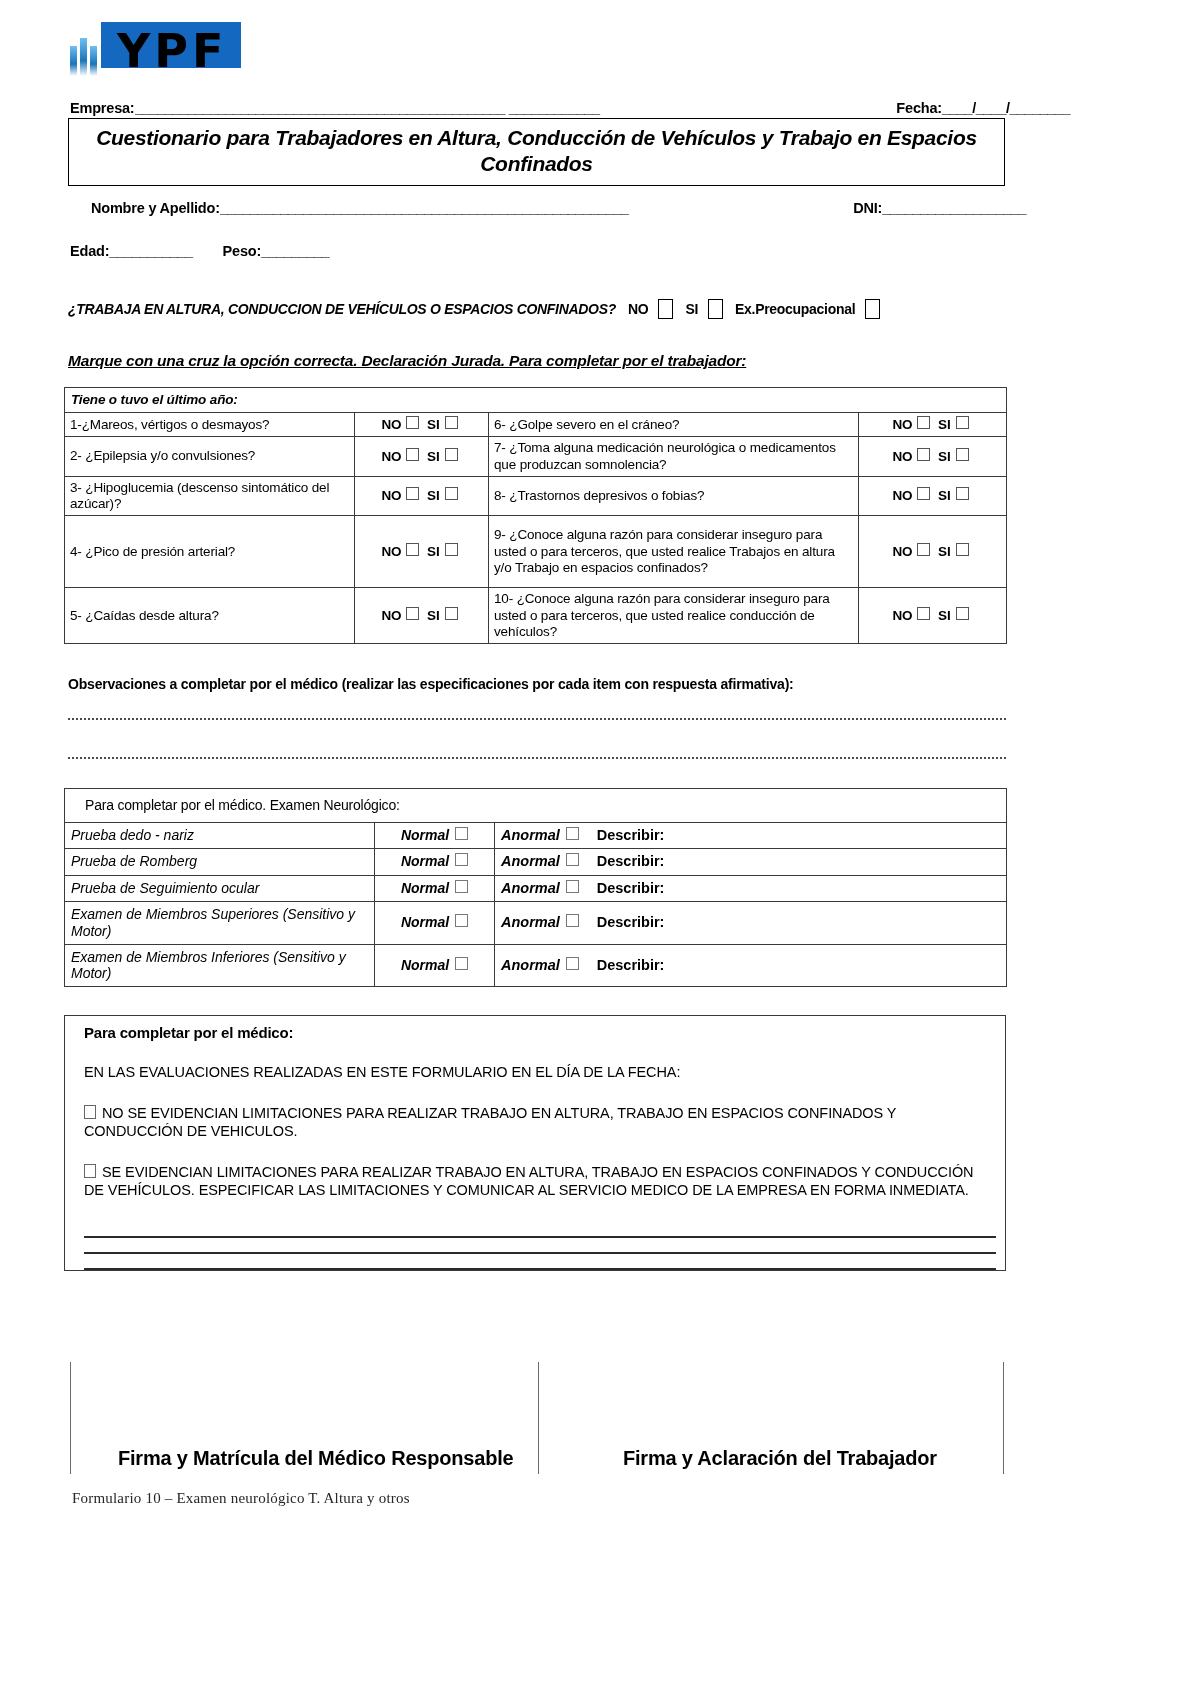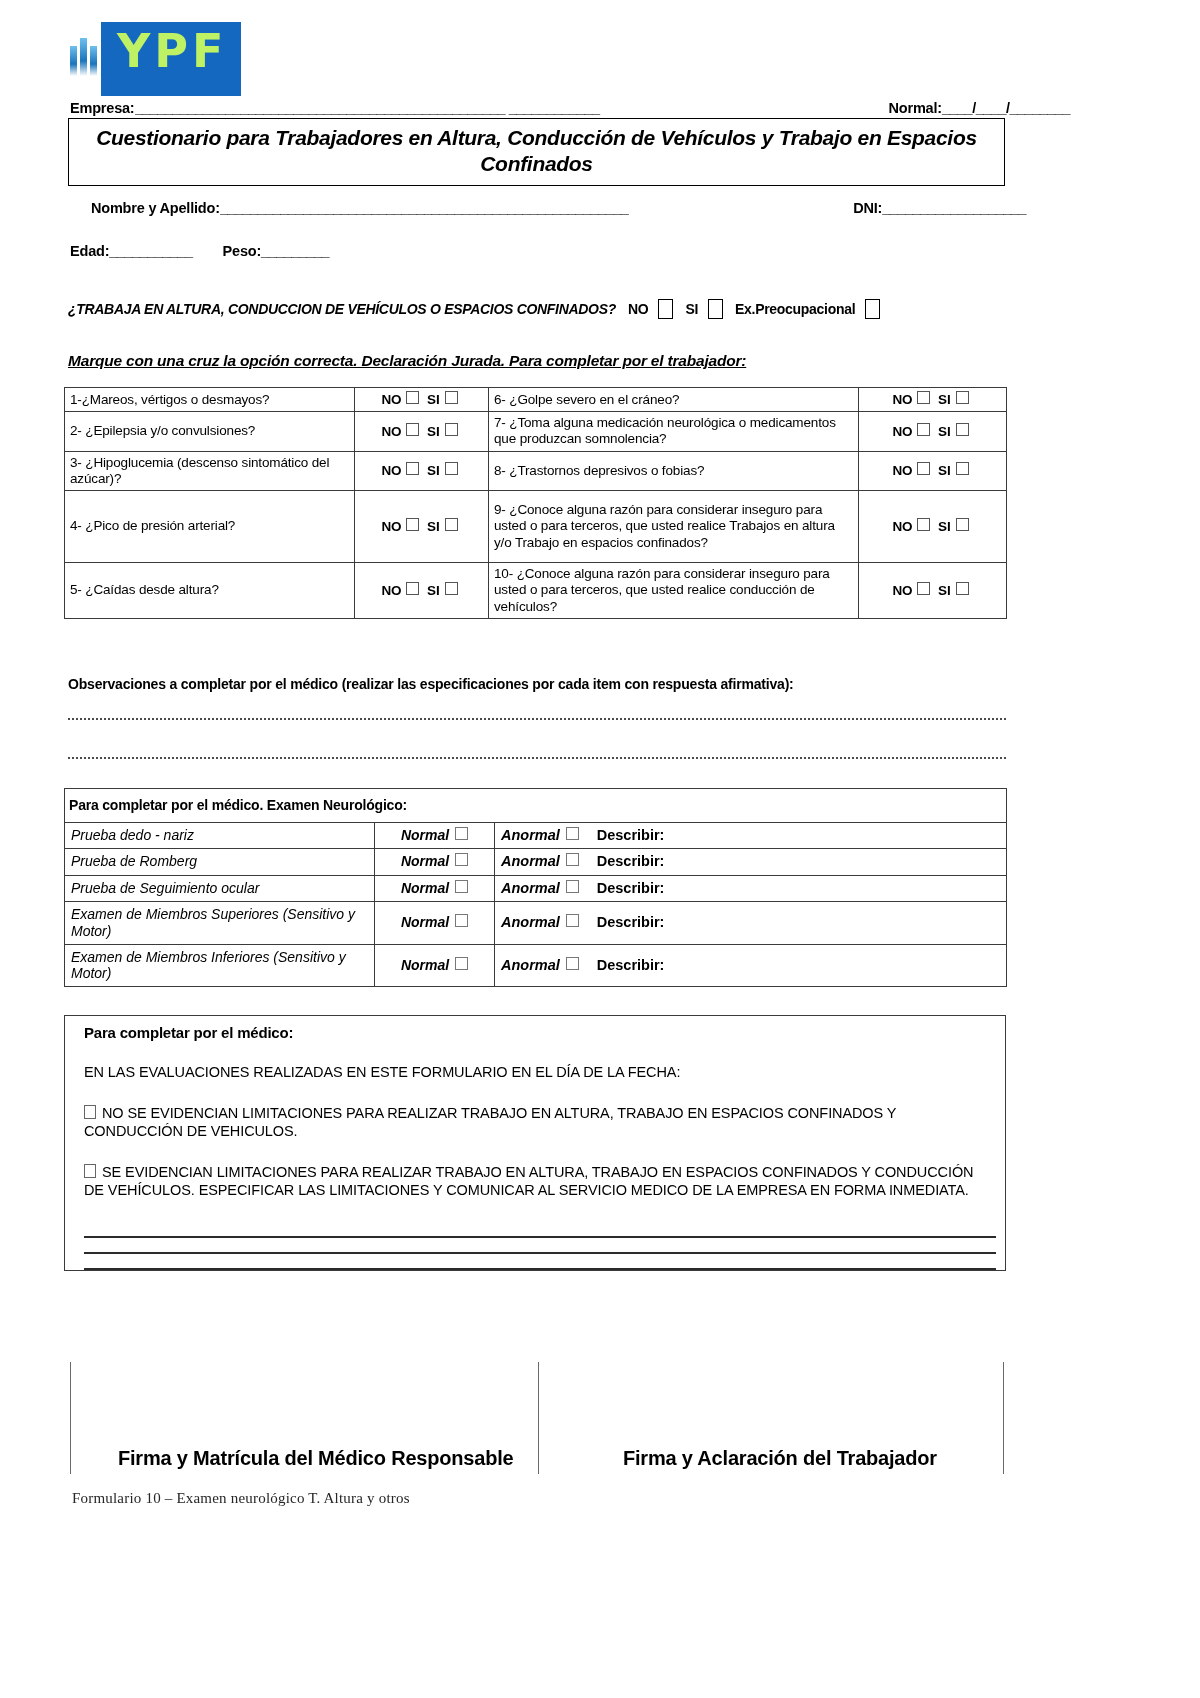--- a/index.html
+++ b/index.html
@@ -38,28 +38,28 @@
   }
   .logo-bar {
     width: 7px;
     background: linear-gradient(to bottom, #6fc0ef 0%, #1b75bb 60%, #ffffff 100%);
   }
   .logo-bar.b1 { height: 30px; }
   .logo-bar.b2 { height: 38px; }
   .logo-bar.b3 { height: 30px; }
   .logo-box {
     background: #1568c0;
-    color: #bef264;
+    color: #000000;
     font-family: "DejaVu Sans", sans-serif;
     font-weight: bold;
     font-size: 46px;
     letter-spacing: 4px;
     line-height: 58px;
     padding: 0 14px 0 16px;
-    height: 74px;
+    height: 46px;
     box-sizing: border-box;
   }
 
   
   .lbl {
     font-size: 14.5px;
     font-weight: bold;
     letter-spacing: -0.2px;
     white-space: nowrap;
   }
@@ -223,23 +223,23 @@
     table-layout: fixed;
   }
   .neuro-table td {
     border: 1px solid #3a3a3a;
     vertical-align: middle;
     font-size: 14px;
     padding: 4px 6px;
     line-height: 1.2;
   }
   .neuro-head {
-    font-weight: bold;
+    font-weight: normal;
     font-size: 16px;
-    padding: 8px 4px !important;
+    padding: 8px 20px !important;
     letter-spacing: -0.2px;
   }
   .neuro-test {
     font-style: italic;
     font-size: 14.5px;
     margin-top: 12px;
   }
   .neuro-opt {
     font-style: italic;
     font-weight: bold;
@@ -343,21 +343,21 @@
       <div class="logo-bar b1"></div>
       <div class="logo-bar b2"></div>
       <div class="logo-bar b3"></div>
     </div>
     <div class="logo-box">YPF</div>
   </div>
 
   <div class="row-empresa">
     <span class="lbl">Empresa:</span>
     <span class="fill dash">_________________________________________________ ____________</span>
-    <span class="lbl">Normal:</span>
+    <span class="lbl">Fecha:</span>
     <span class="dash">____/____/________</span>
   </div>
 
   <div class="title-box">Cuestionario para Trabajadores en Altura, Conducción de Vehículos y Trabajo en Espacios Confinados</div>
 
   <div class="row-nombre">
     <span class="lbl">Nombre y Apellido:</span>
     <span class="fill dash">______________________________________________________</span>
     <span class="lbl">DNI:</span>
     <span class="dash">___________________</span>
@@ -382,20 +382,23 @@
   <div class="row-marque">Marque con una cruz la opción correcta. Declaración Jurada. Para completar por el trabajador:</div>
 
   <table class="q-table">
     <colgroup>
       <col style="width:290px">
       <col style="width:134px">
       <col style="width:370px">
       <col style="width:148px">
     </colgroup>
     <tbody>
+      <tr>
+        <td class="q-head" colspan="4">Tiene o tuvo el último año:</td>
+      </tr>
       <tr>
         <td class="qtext">1-¿Mareos, vértigos o desmayos?</td>
         <td class="ans">
           <span>NO</span><span class="box"></span>
           <span>SI</span><span class="box"></span>
         </td>
         <td class="qtext">6- ¿Golpe severo en el cráneo?</td>
         <td class="ans">
           <span>NO</span><span class="box"></span>
           <span>SI</span><span class="box"></span>

